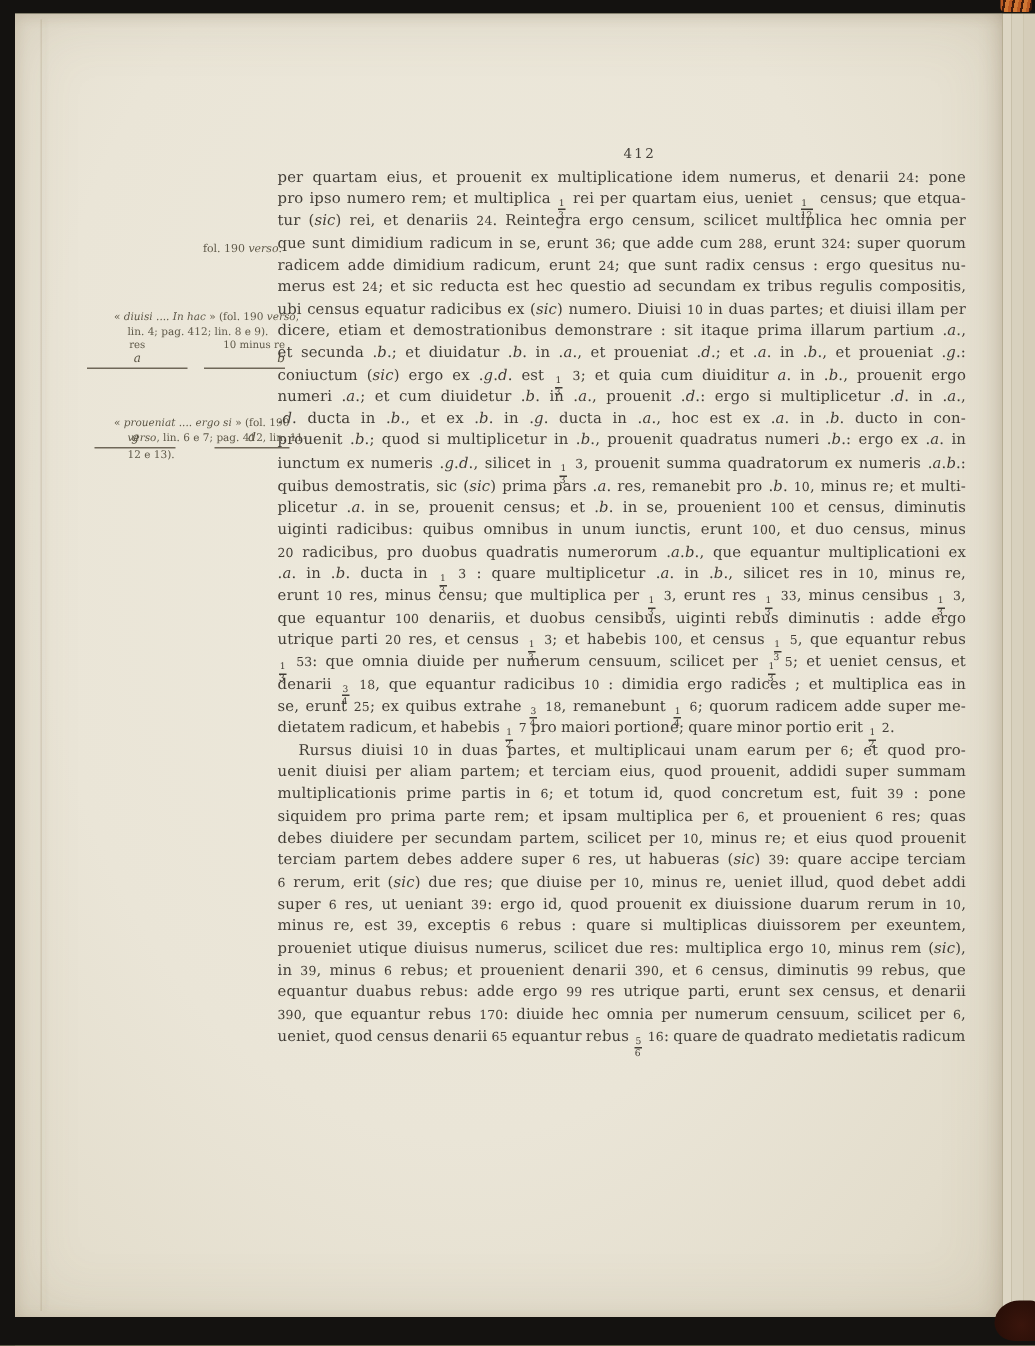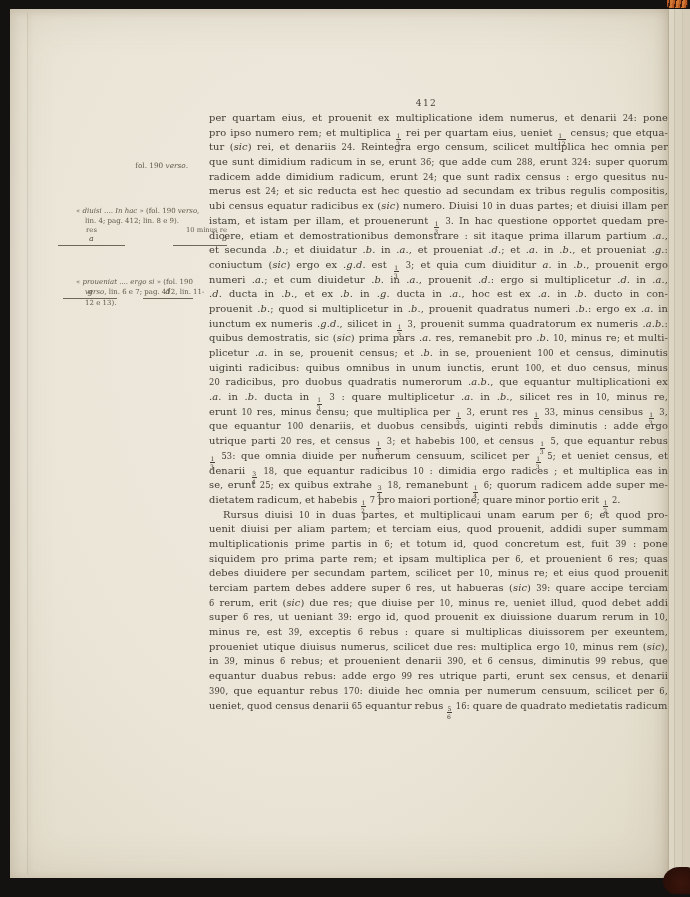--- a/index.html
+++ b/index.html
@@ -24,39 +24,39 @@
   #frame-bottom{left:0;top:878px;width:690px;height:19px;}
   #marble-mark{position:absolute;right:2px;top:0;width:21px;height:8px;z-index:6;border-radius:0 0 3px 3px;
          background:repeating-linear-gradient(100deg,#bb5a22 0 2px,#421c0c 2px 3.5px,#d07734 3.5px 6px);}
   #corner-blob{position:absolute;right:-3px;top:867px;width:30px;height:27px;z-index:6;
          background:radial-gradient(circle at 60% 60%, #3a150c 0%, #2a0f08 70%);
          border-radius:55% 20% 0 45%;}
   
   #pageno{position:absolute;left:197px;top:98px;width:459px;text-align:center;
           font-size:9px;letter-spacing:1.5px;color:#45403a;z-index:2;}
   
-  #body{position:absolute;left:209px;top:111px;width:459px;z-index:2;color:#413c35;}
+  #body{position:absolute;left:185px;top:111px;width:459px;z-index:2;color:#413c35;}
   .line{height:14.7px;line-height:14.7px;font-size:9.9px;letter-spacing:.1px;word-spacing:-.5px;
         text-align:justify;text-align-last:justify;text-justify:inter-word;overflow:visible;}
   .line.final{text-align-last:left;}
   .line.indent{text-indent:14px;}
   .line .n{font-size:8.3px;}
   .fr{display:inline-flex;flex-direction:column;vertical-align:-2px;line-height:1;
       font-size:6.1px;text-align:center;margin:0 1px;}
   .fr .nu{border-bottom:.7px solid currentColor;padding:0 .5px .5px;}
   .fr .de{padding-top:.5px;}
   
   #folio{position:absolute;left:78px;top:161px;width:110px;text-align:right;
          font-size:7.3px;color:#5e5848;z-index:2;}
   .note{position:absolute;left:76px;width:120px;font-size:7px;line-height:10.4px;
         color:#5e5848;padding-left:9px;text-indent:-9px;z-index:2;text-align:left;margin-top:16px;}
   #note-0{top:190px;}
   #note-1{top:261px;}
   .mdiagram{position:absolute;display:flex;z-index:2;}
-  #mdg-0{left:58px;top:226px;gap:37px;}
+  #mdg-0{left:58px;top:226px;}
   #mdg-1{left:63px;top:287px;}
   .seg{display:flex;flex-direction:column;align-items:center;justify-content:flex-end;
        border-bottom:1px solid #6f6758;padding-bottom:1px;}
   .seg .lbl{font-size:6.8px;line-height:8px;color:#5e5848;white-space:nowrap;}
   .seg .lbl:empty{display:none;}
   .seg .ltr{font-style:italic;font-size:8px;line-height:9.5px;color:#565040;}
   #mdg-0 .seg:first-child{width:67px;}
   #mdg-0 .seg:last-child{width:54px;margin-left:11px;align-items:flex-end;}
   #mdg-1 .seg:first-child{width:54px;}
   #mdg-1 .seg:last-child{width:50px;margin-left:26px;}
@@ -104,24 +104,20 @@
           <span class="de">3</span>
         </span> rei per quartam eius, ueniet <span class="fr">
           <span class="nu">1</span>
           <span class="de">12</span>
         </span> census; que etqua-</div>
       <div class="line">tur (<i>sic</i>) rei, et denariis <span class="n">24</span>. Reintegra ergo censum, scilicet multiplica hec omnia per</div>
       <div class="line">que sunt dimidium radicum in se, erunt <span class="n">36</span>; que adde cum <span class="n">288</span>, erunt <span class="n">324</span>: super quorum</div>
       <div class="line">radicem adde dimidium radicum, erunt <span class="n">24</span>; que sunt radix census : ergo quesitus nu-</div>
       <div class="line">merus est <span class="n">24</span>; et sic reducta est hec questio ad secundam ex tribus regulis compositis,</div>
       <div class="line">ubi census equatur radicibus ex (<i>sic</i>) numero. Diuisi <span class="n">10</span> in duas partes; et diuisi illam per</div>
-      <div class="line">istam, et istam per illam, et prouenerunt <span class="fr">
-          <span class="nu">1</span>
-          <span class="de">3</span>
-        </span> <span class="n">3</span>. In hac questione opportet quedam pre-</div>
       <div class="line">dicere, etiam et demostrationibus demonstrare : sit itaque prima illarum partium .<i>a</i>.,</div>
       <div class="line">et secunda .<i>b</i>.; et diuidatur .<i>b</i>. in .<i>a</i>., et proueniat .<i>d</i>.; et .<i>a</i>. in .<i>b</i>., et proueniat .<i>g</i>.:</div>
       <div class="line">coniuctum (<i>sic</i>) ergo ex .<i>g</i>.<i>d</i>. est <span class="fr">
           <span class="nu">1</span>
           <span class="de">3</span>
         </span> <span class="n">3</span>; et quia cum diuiditur <i>a</i>. in .<i>b</i>., prouenit ergo</div>
       <div class="line">numeri .<i>a</i>.; et cum diuidetur .<i>b</i>. in .<i>a</i>., prouenit .<i>d</i>.: ergo si multiplicetur .<i>d</i>. in .<i>a</i>.,</div>
       <div class="line">.<i>d</i>. ducta in .<i>b</i>., et ex .<i>b</i>. in .<i>g</i>. ducta in .<i>a</i>., hoc est ex .<i>a</i>. in .<i>b</i>. ducto in con-</div>
       <div class="line">prouenit .<i>b</i>.; quod si multiplicetur in .<i>b</i>., prouenit quadratus numeri .<i>b</i>.: ergo ex .<i>a</i>. in</div>
       <div class="line">iunctum ex numeris .<i>g</i>.<i>d</i>., silicet in <span class="fr">

